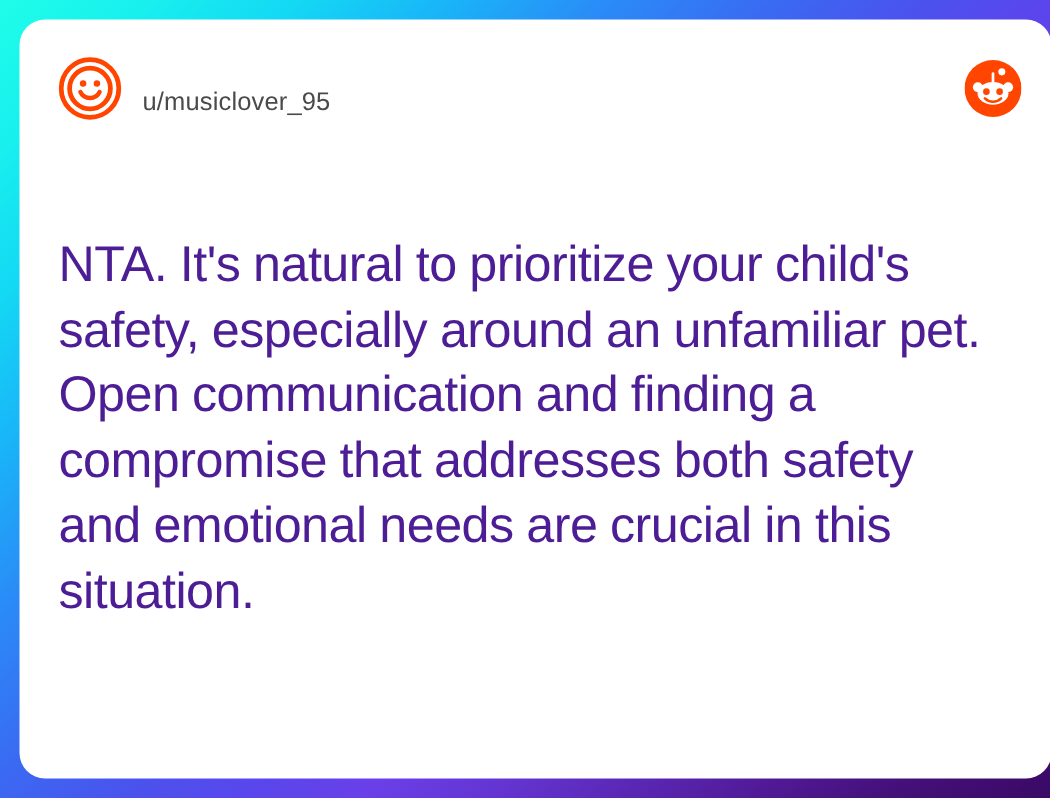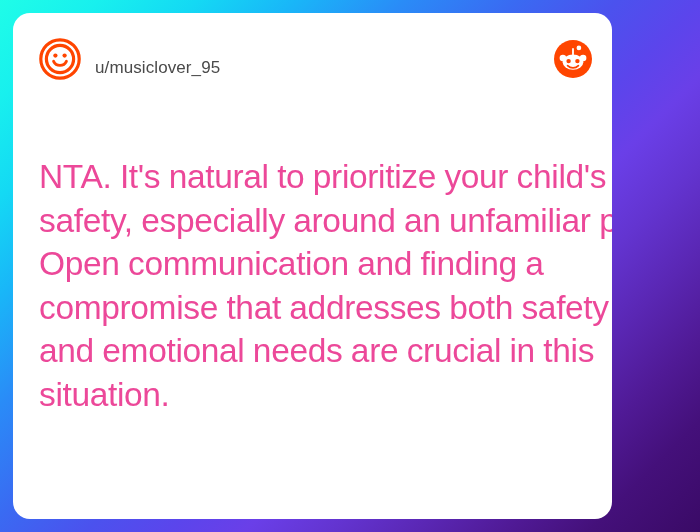--- a/index.html
+++ b/index.html
@@ -26,21 +26,21 @@
         #6334d0 70%,
         #5a27b4 77%,
         #501a96 84%,
         #44107a 91%,
         #3a0a66 100%
       );
   }
   #card {
     position:absolute;
     left:13px; top:13px;
-    width:599px; height:506px;
+    width:688px; height:506px;
     background:#ffffff;
     border-radius:17px;
     overflow:hidden;
   }
   #header {
     position:absolute;
     left:0; top:0;
     width:100%; height:92px;
   }
   
@@ -67,21 +67,21 @@
     display:block;
   }
   
   #body-text {
     position:absolute;
     left:26px;
     top:142px;
     width:622px;
     font-size:33.5px;
     line-height:43.5px;
-    color:#ec4899;
+    color:#4c1d95;
     letter-spacing:-0.35px;
     font-weight:400;
     word-spacing:-0.5px;
   }
 </style>
 </head>
 <body>
 
 <div id="stage">
 

